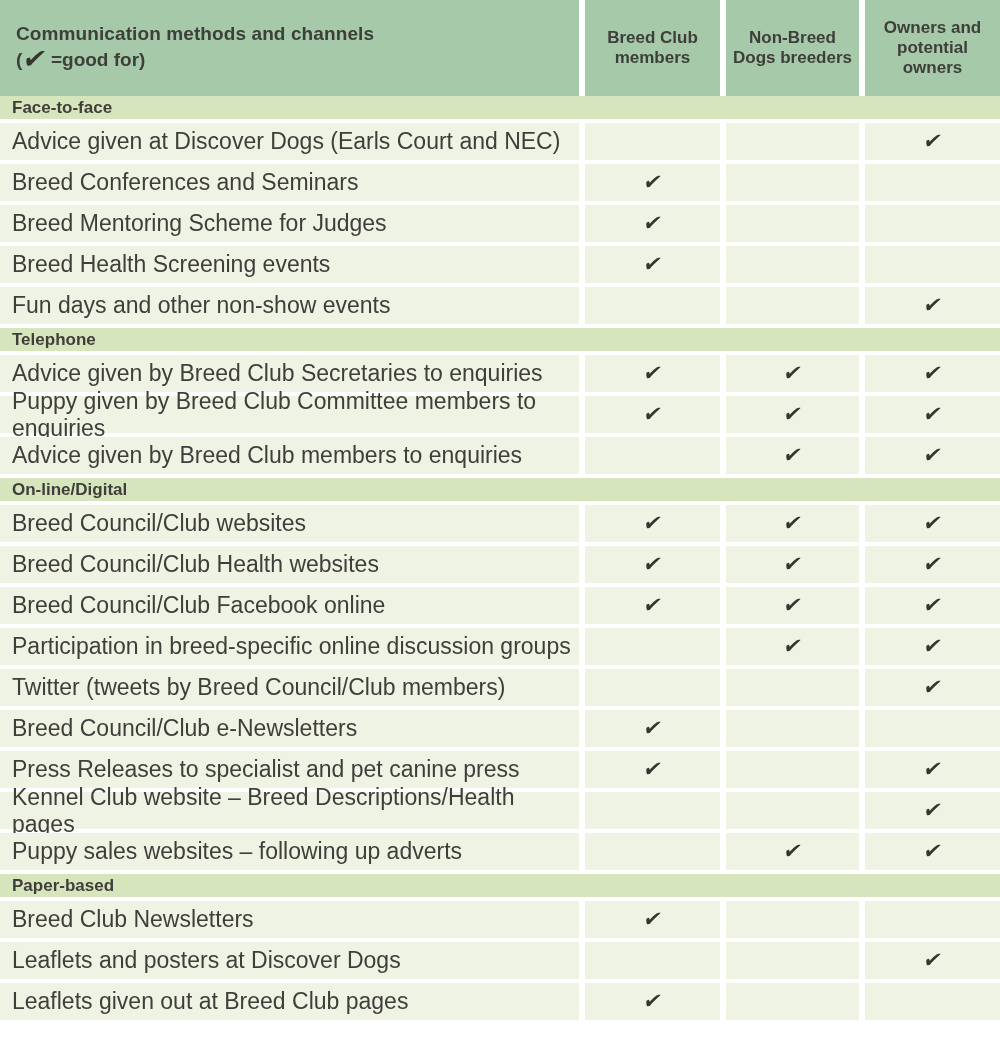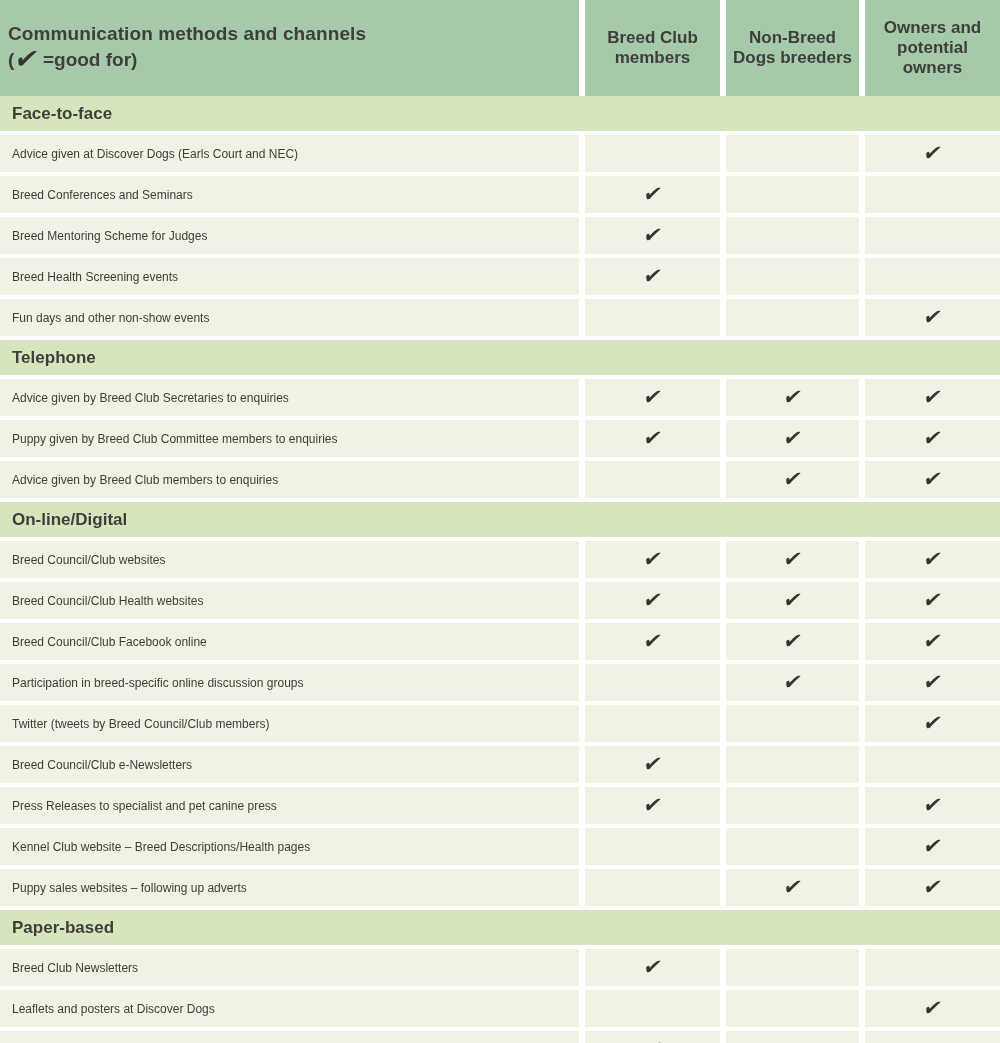--- a/index.html
+++ b/index.html
@@ -32,21 +32,21 @@
 
   
   .header-row .cell {
     background: var(--header-bg);
     height: 96px;
   }
   .title-cell {
     display: flex;
     flex-direction: column;
     justify-content: center;
-    padding-left: 8px;
+    padding-left: 16px;
     gap: 2px;
   }
   .title-line {
     font-size: 19px;
     font-weight: bold;
     letter-spacing: 0.1px;
   }
   .legend-line {
     font-size: 19px;
     font-weight: bold;
@@ -61,35 +61,35 @@
     font-size: 17px;
     font-weight: bold;
     line-height: 1.18;
     padding: 2px 6px;
   }
 
   
   .section-bar {
     grid-column: 1 / -1;
     background: var(--section-bg);
-    height: 35px;
+    height: 23px;
     display: flex;
     align-items: center;
     padding-left: 12px;
     font-size: 17px;
     font-weight: bold;
   }
 
   
   .data-row .cell { height: 37px; }
   .label-cell {
     display: flex;
     align-items: center;
     padding-left: 12px;
-    font-size: 12px;
+    font-size: 23px;
   }
   .check-cell {
     display: flex;
     align-items: center;
     justify-content: center;
   }
   .check {
     font-family: "DejaVu Sans", sans-serif;
     font-weight: bold;
     font-size: 21px;

